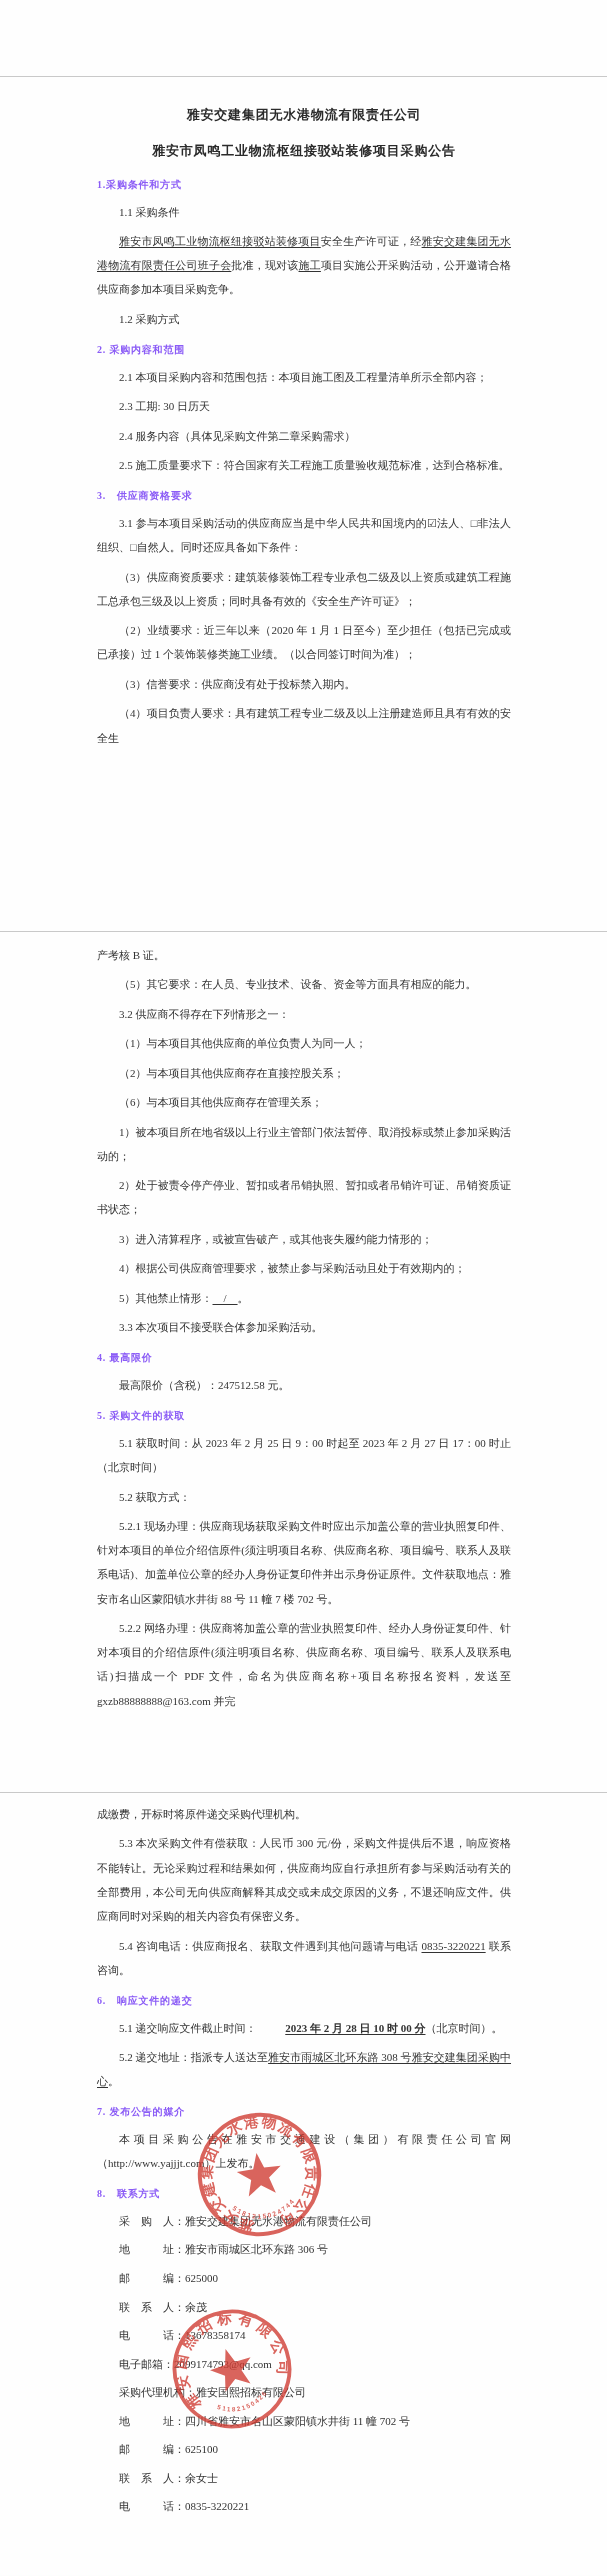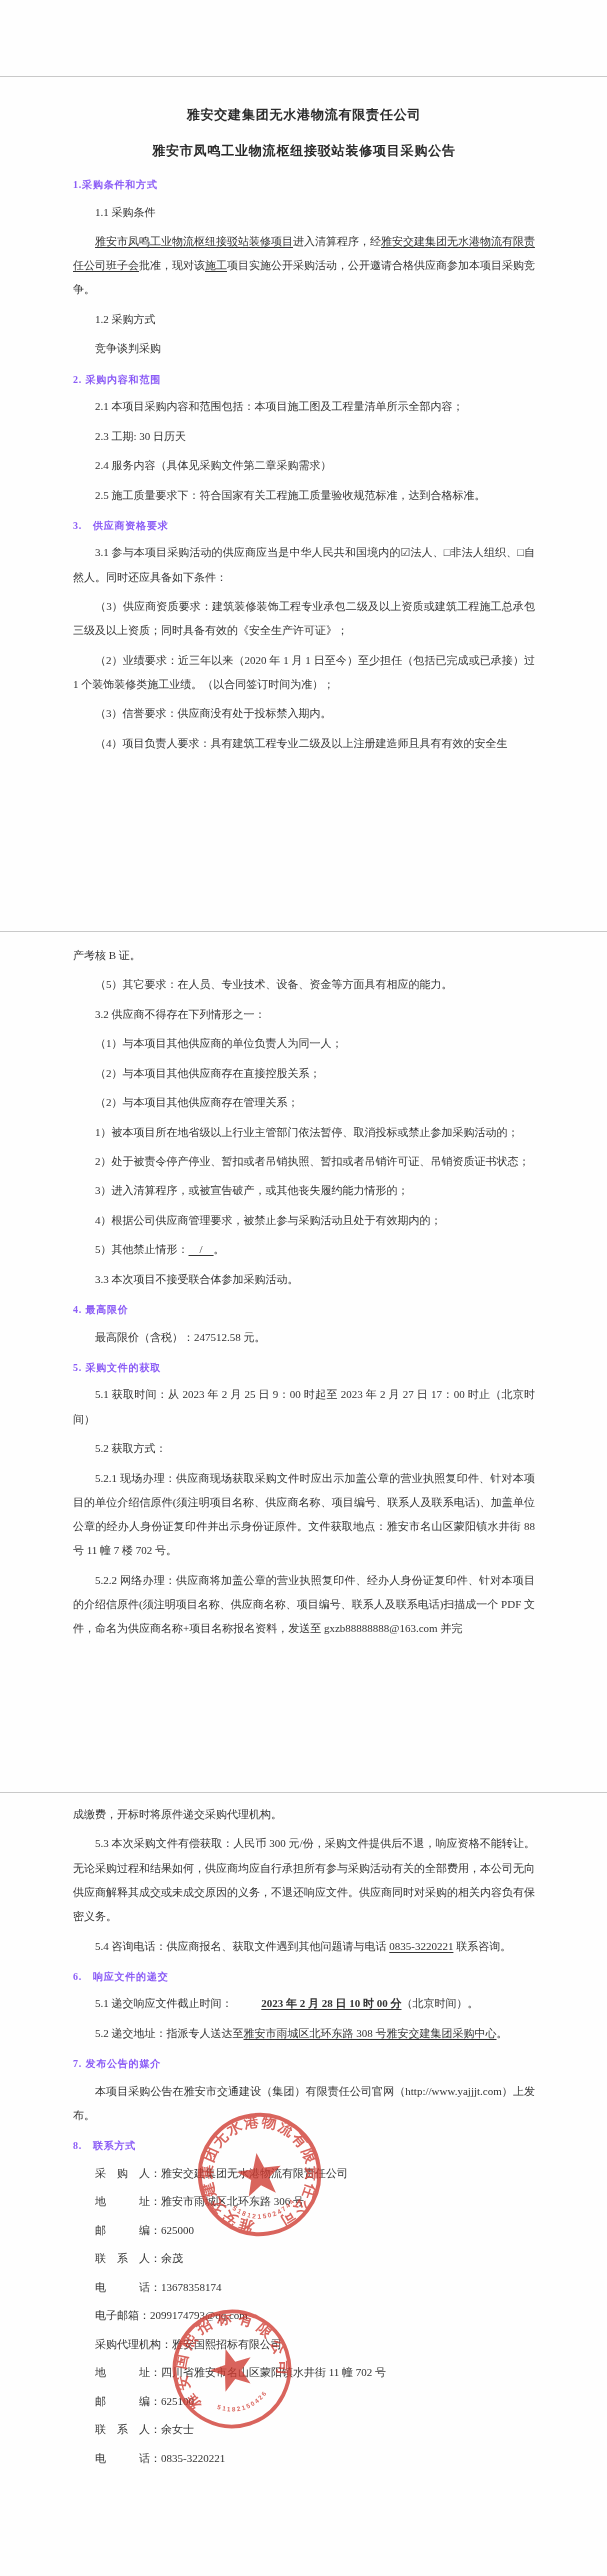--- a/index.html
+++ b/index.html
@@ -4,21 +4,21 @@
 <style>
   html,body{margin:0;padding:0;background:#ffffff;}
   .canvas{
     width:608px;height:2576px;margin:0 auto;background:#fdfdfd;
     font-family:"Liberation Serif","DejaVu Serif",serif;
     color:#333;position:relative;overflow:hidden;
   }
   .page{
     box-sizing:border-box;width:608px;position:relative;overflow:hidden;
     background:#fefefe;border-bottom:0.8px solid #c9c9c9;
-    padding:0 73px;
+    padding:0 97px;
   }
   .page.last{border-bottom:none;}
   .pfrag{height:77px;}
   .p2{height:855px;padding-top:20px;}
   .p3{height:861px;padding-top:10.6px;}
   .p4{height:782px;padding-top:9px;}
   .title{
     font-family:"Liberation Sans","DejaVu Sans",sans-serif;
     font-weight:bold;font-size:13px;color:#2b2b2b;
     text-align:center;margin:9px 0 18px;letter-spacing:0.8px;
@@ -53,23 +53,22 @@
 <div class="canvas">
 
   <div class="page pfrag"></div>
 
   <div class="page p2">
     <div class="title">雅安交建集团无水港物流有限责任公司</div>
     <div class="title">雅安市凤鸣工业物流枢纽接驳站装修项目采购公告</div>
 
     <h2>1.采购条件和方式</h2>
     <p>1.1 采购条件</p>
-    <p><span class="u ">雅安市凤鸣工业物流枢纽接驳站装修项目</span><span class="">进入清算程序，经</span><span class="u ">雅安交建集团无水港物流有限责任公司班子会</span><span class="">批准，现对该</span><span class="u ">施工</span><span class="">项目实施公开采购活动，公开邀请合格供应商参加本项目采购竞争。</span></p>
+    <p><span class="u ">雅安市凤鸣工业物流枢纽接驳站装修项目</span><span class="">安全生产许可证，经</span><span class="u ">雅安交建集团无水港物流有限责任公司班子会</span><span class="">批准，现对该</span><span class="u ">施工</span><span class="">项目实施公开采购活动，公开邀请合格供应商参加本项目采购竞争。</span></p>
     <p>1.2 采购方式</p>
-    <p>竞争谈判采购</p>
 
     <h2>2. 采购内容和范围</h2>
     <p>2.1 本项目采购内容和范围包括：本项目施工图及工程量清单所示全部内容；</p>
     <p>2.3 工期: 30 日历天</p>
     <p>2.4 服务内容（具体见采购文件第二章采购需求）</p>
     <p>2.5 施工质量要求下：符合国家有关工程施工质量验收规范标准，达到合格标准。</p>
 
     <h2>3.　供应商资格要求</h2>
     <p>3.1 参与本项目采购活动的供应商应当是中华人民共和国境内的☑法人、□非法人组织、□自然人。同时还应具备如下条件：</p>
     <p>（3）供应商资质要求：建筑装修装饰工程专业承包二级及以上资质或建筑工程施工总承包三级及以上资质；同时具备有效的《安全生产许可证》；</p>
@@ -77,21 +76,21 @@
     <p>（3）信誉要求：供应商没有处于投标禁入期内。</p>
     <p>（4）项目负责人要求：具有建筑工程专业二级及以上注册建造师且具有有效的安全生</p>
   </div>
 
   <div class="page p3">
     <p class="cont">产考核 B 证。</p>
     <p>（5）其它要求：在人员、专业技术、设备、资金等方面具有相应的能力。</p>
     <p>3.2 供应商不得存在下列情形之一：</p>
     <p>（1）与本项目其他供应商的单位负责人为同一人；</p>
     <p>（2）与本项目其他供应商存在直接控股关系；</p>
-    <p>（2）与本项目其他供应商存在管理关系；</p>
+    <p>（6）与本项目其他供应商存在管理关系；</p>
     <p>1）被本项目所在地省级以上行业主管部门依法暂停、取消投标或禁止参加采购活动的；</p>
     <p>2）处于被责令停产停业、暂扣或者吊销执照、暂扣或者吊销许可证、吊销资质证书状态；</p>
     <p>3）进入清算程序，或被宣告破产，或其他丧失履约能力情形的；</p>
     <p>4）根据公司供应商管理要求，被禁止参与采购活动且处于有效期内的；</p>
     <p><span class="">5）其他禁止情形：</span><span class="u ">　/　</span><span class="">。</span></p>
     <p>3.3 本次项目不接受联合体参加采购活动。</p>
 
     <h2>4. 最高限价</h2>
     <p>最高限价（含税）：247512.58 元。</p>
 

